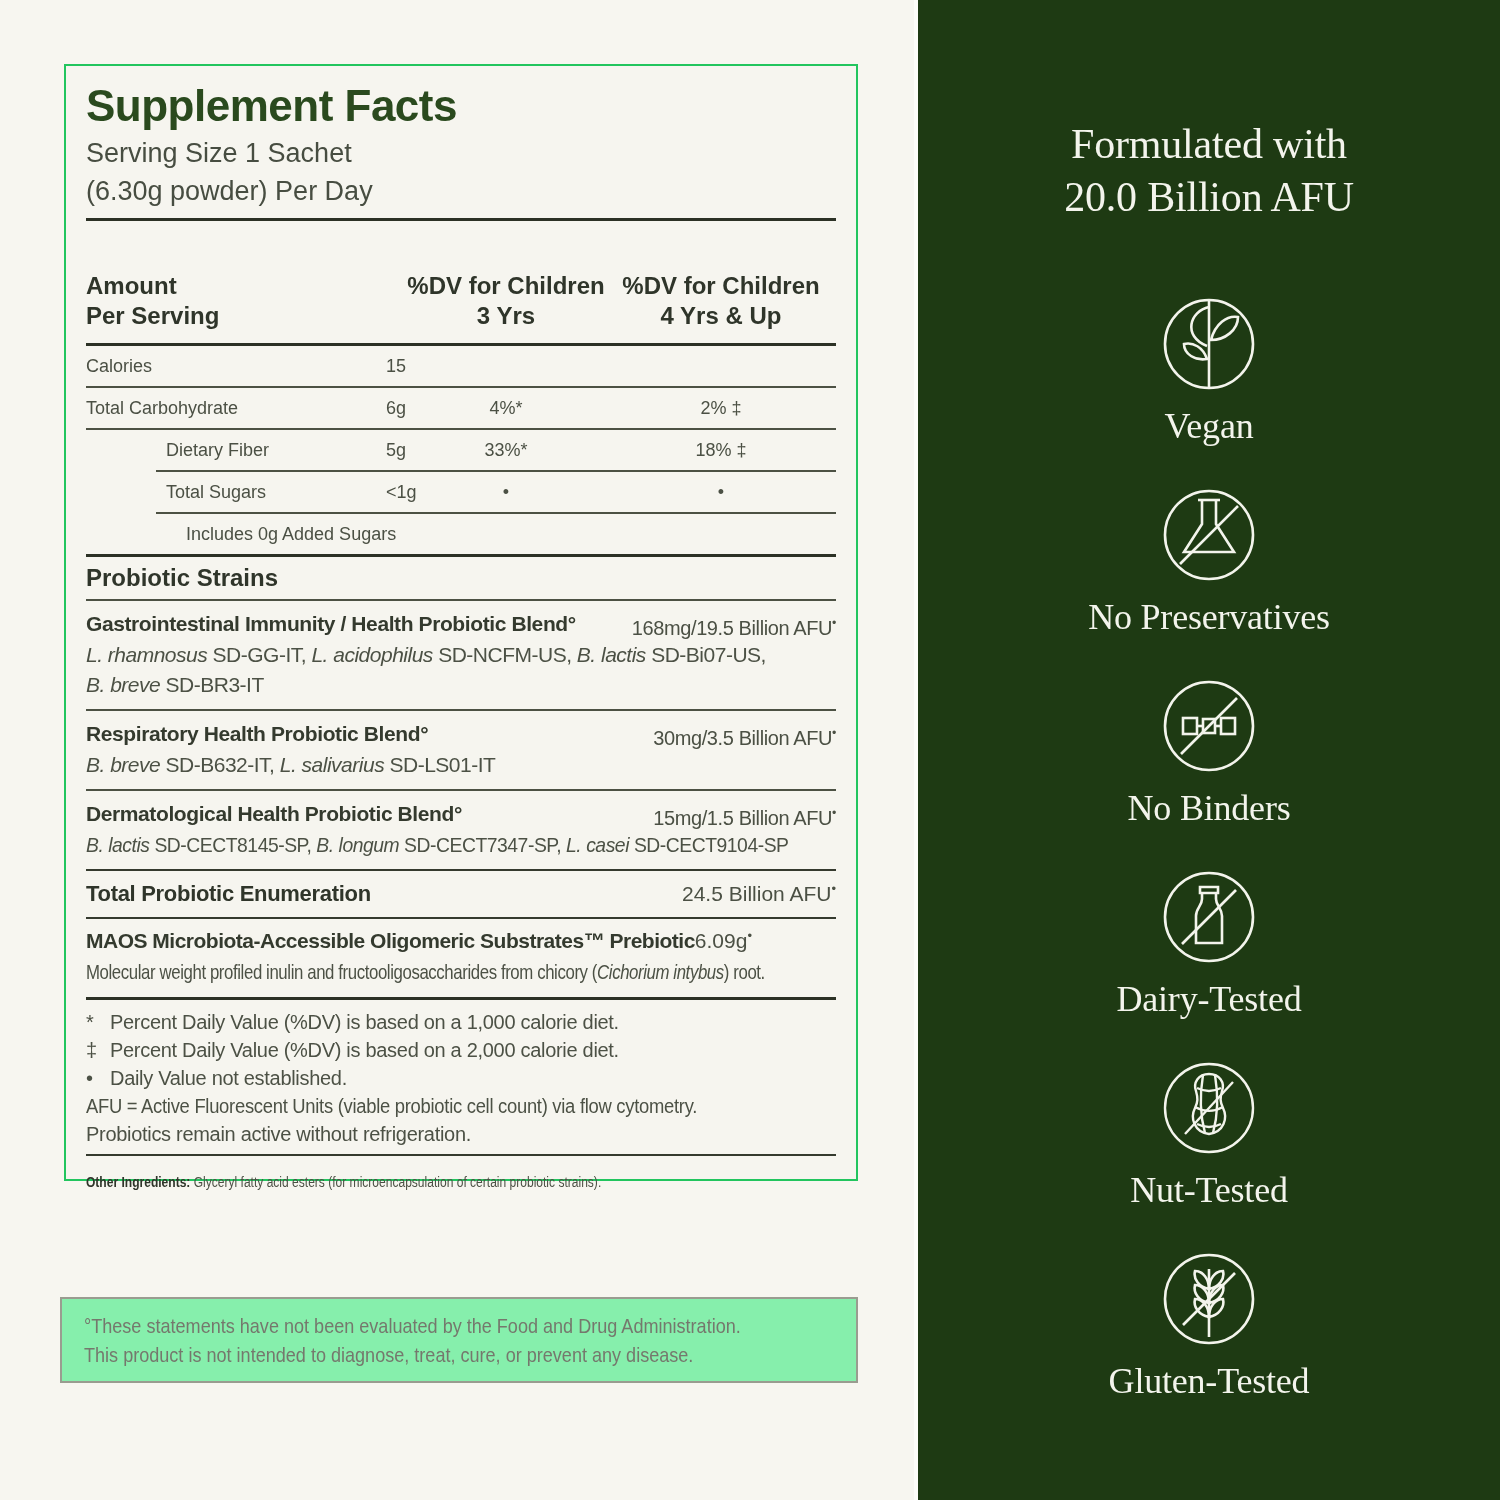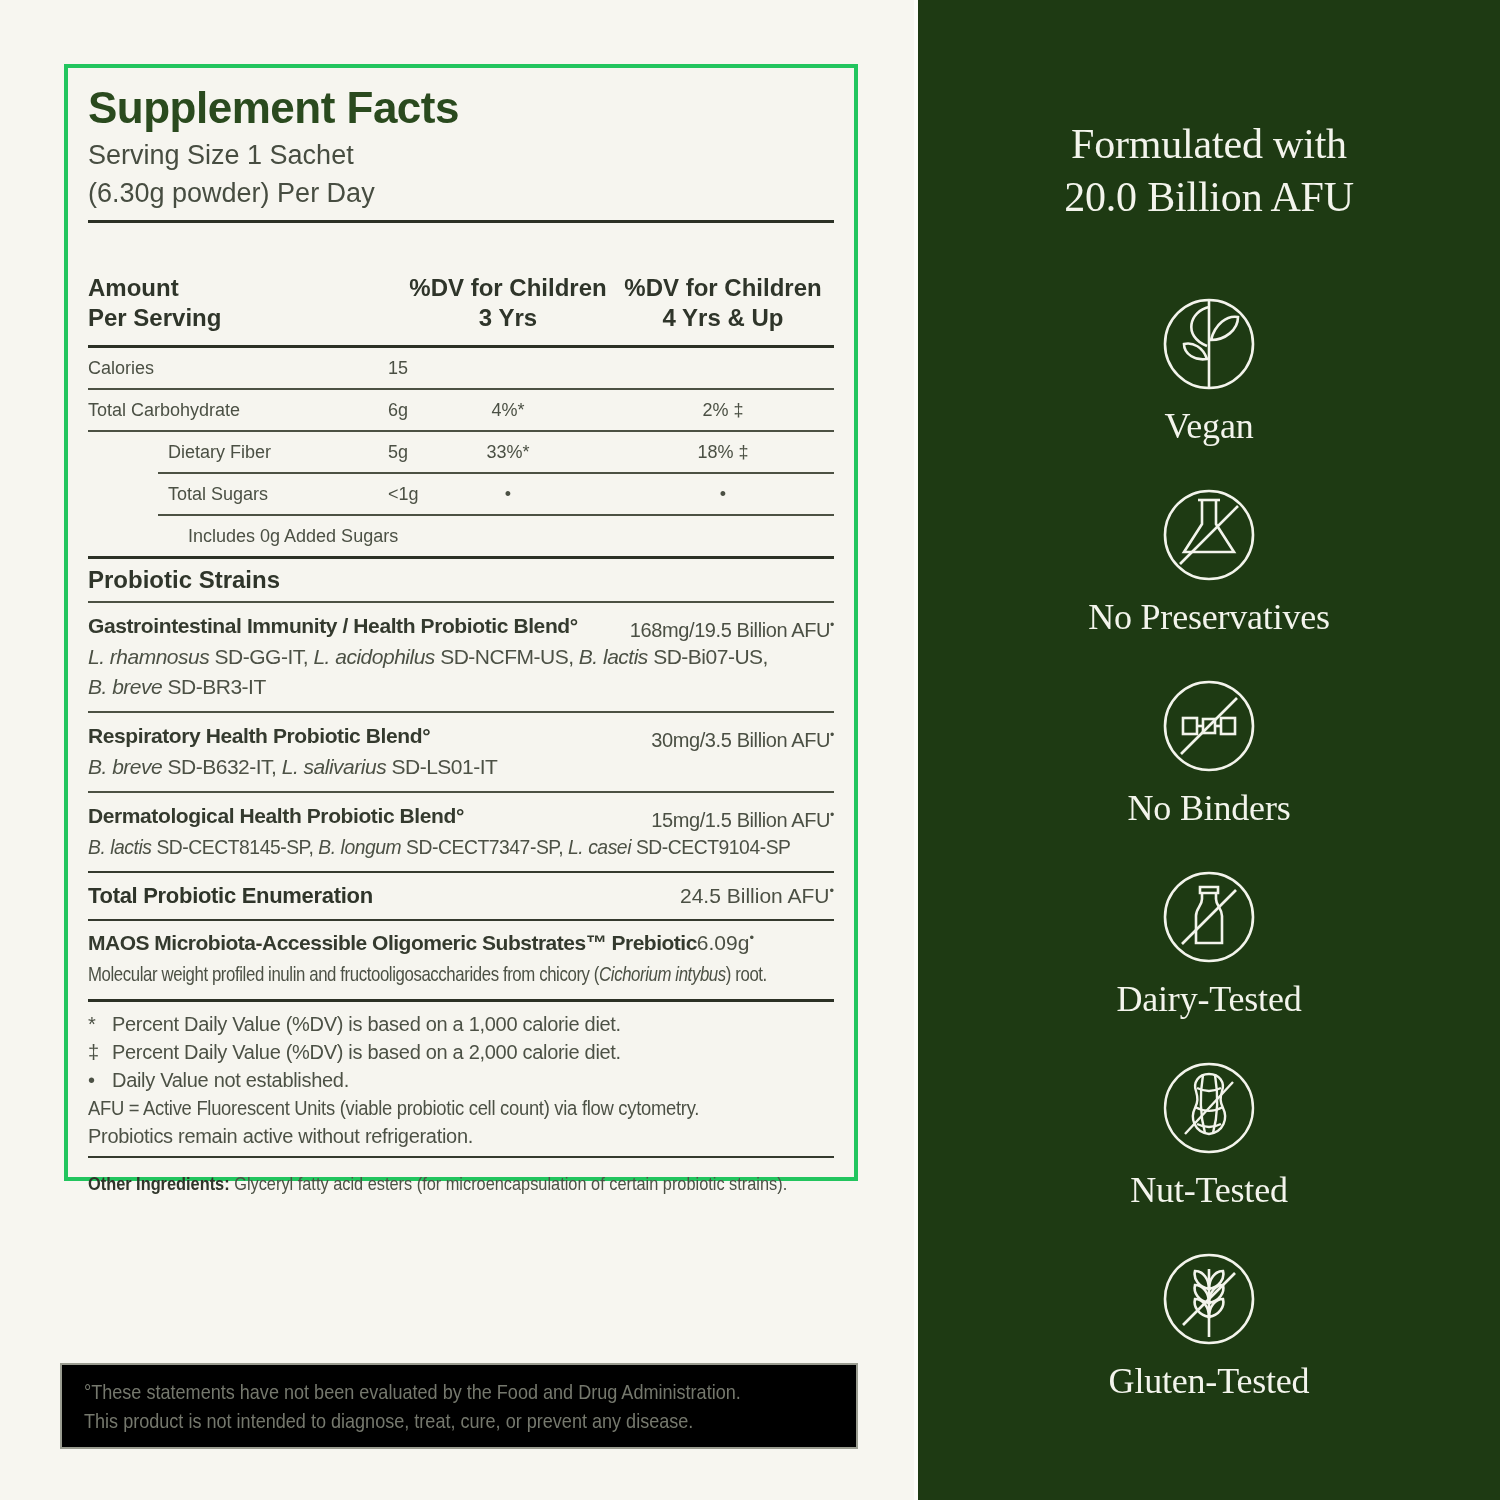--- a/index.html
+++ b/index.html
@@ -4,21 +4,21 @@
 <style>
   html,body{margin:0;padding:0;}
   body{width:1500px;height:1500px;overflow:hidden;background:#f7f6f0;
        font-family:"Liberation Sans","DejaVu Sans",sans-serif;color:#4b5044;}
   .canvas{position:relative;width:1500px;height:1500px;}
 
   
   .left{position:absolute;left:0;top:0;width:918px;height:1500px;background:#f7f6f0;
         border-right:4px solid #fdfdf9;box-sizing:border-box;}
   .facts-panel{position:absolute;left:64px;top:64px;width:794px;height:1117px;
-        box-sizing:border-box;border:4px solid #22c55e;background:#f6f5ef;
+        box-sizing:border-box;border:2px solid #22c55e;background:#f6f5ef;
         padding:12px 20px 0 20px;}
   .facts-title{margin:4px 0 0 0;font-size:44px;line-height:48px;font-weight:bold;
         color:#2a4a1e;letter-spacing:-.5px;}
   .serving{font-size:27px;line-height:38px;color:#474d41;}
   .serving.first{margin-top:4px;}
 
   .sep{border-top:2px solid #4c5143;height:0;}
   .sep.inset{margin-left:70px;}
   .sep-med{border-top:2.5px solid #353a2e;height:0;}
   .sep-thick{border-top:3.5px solid #2c3125;height:0;margin-top:8px;}
@@ -58,25 +58,25 @@
   .maos-row{display:flex;justify-content:flex-start;align-items:baseline;white-space:nowrap;}
   .maos-name{font-size:21px;font-weight:bold;color:#343a2e;letter-spacing:-.5px;line-height:32px;}
   .maos-amt{font-size:21px;color:#4b5044;}
   .maos-desc{font-size:21px;color:#4c5145;line-height:30px;letter-spacing:-.5px;white-space:nowrap;}
 
   .footnotes{padding:8px 0 6px 0;}
   .fnote{display:flex;font-size:20px;line-height:28px;color:#4c5145;letter-spacing:-.3px;}
   .fnote .mark{width:24px;flex:none;}
   .fnote .txt{white-space:nowrap;}
 
-  .other-ing{height:52px;display:flex;align-items:center;font-size:19px;color:#4c5145;white-space:nowrap;}
+  .other-ing{height:52px;display:flex;align-items:center;font-size:14px;color:#4c5145;white-space:nowrap;}
   .other-ing b{color:#2f352a;}
 
-  .disclaimer{position:absolute;left:60px;top:1363px;width:798px;box-sizing:border-box;
-        border:2px solid #9a9c90;padding:12px 22px;background:#000000;}
+  .disclaimer{position:absolute;left:60px;top:1297px;width:798px;box-sizing:border-box;
+        border:2px solid #9a9c90;padding:12px 22px;background:#86efac;}
   .disclaimer div{font-size:21px;line-height:29px;color:#75786d;white-space:nowrap;}
 
   
   .right{position:absolute;left:918px;top:0;width:582px;height:1500px;background:#1e3a13;
         text-align:center;color:#f3f4ec;font-family:Liberation Serif, serif;}
   .rp-heading{padding-top:118px;font-size:42px;line-height:53px;font-weight:400;letter-spacing:-.2px;}
   .badges{margin-top:72px;}
   .badge{height:155px;margin-bottom:36px;}
   .badge svg{display:block;margin:0 auto;width:96px;height:96px;}
   .badge-label{margin-top:12px;font-size:36px;line-height:45px;letter-spacing:-.2px;}

